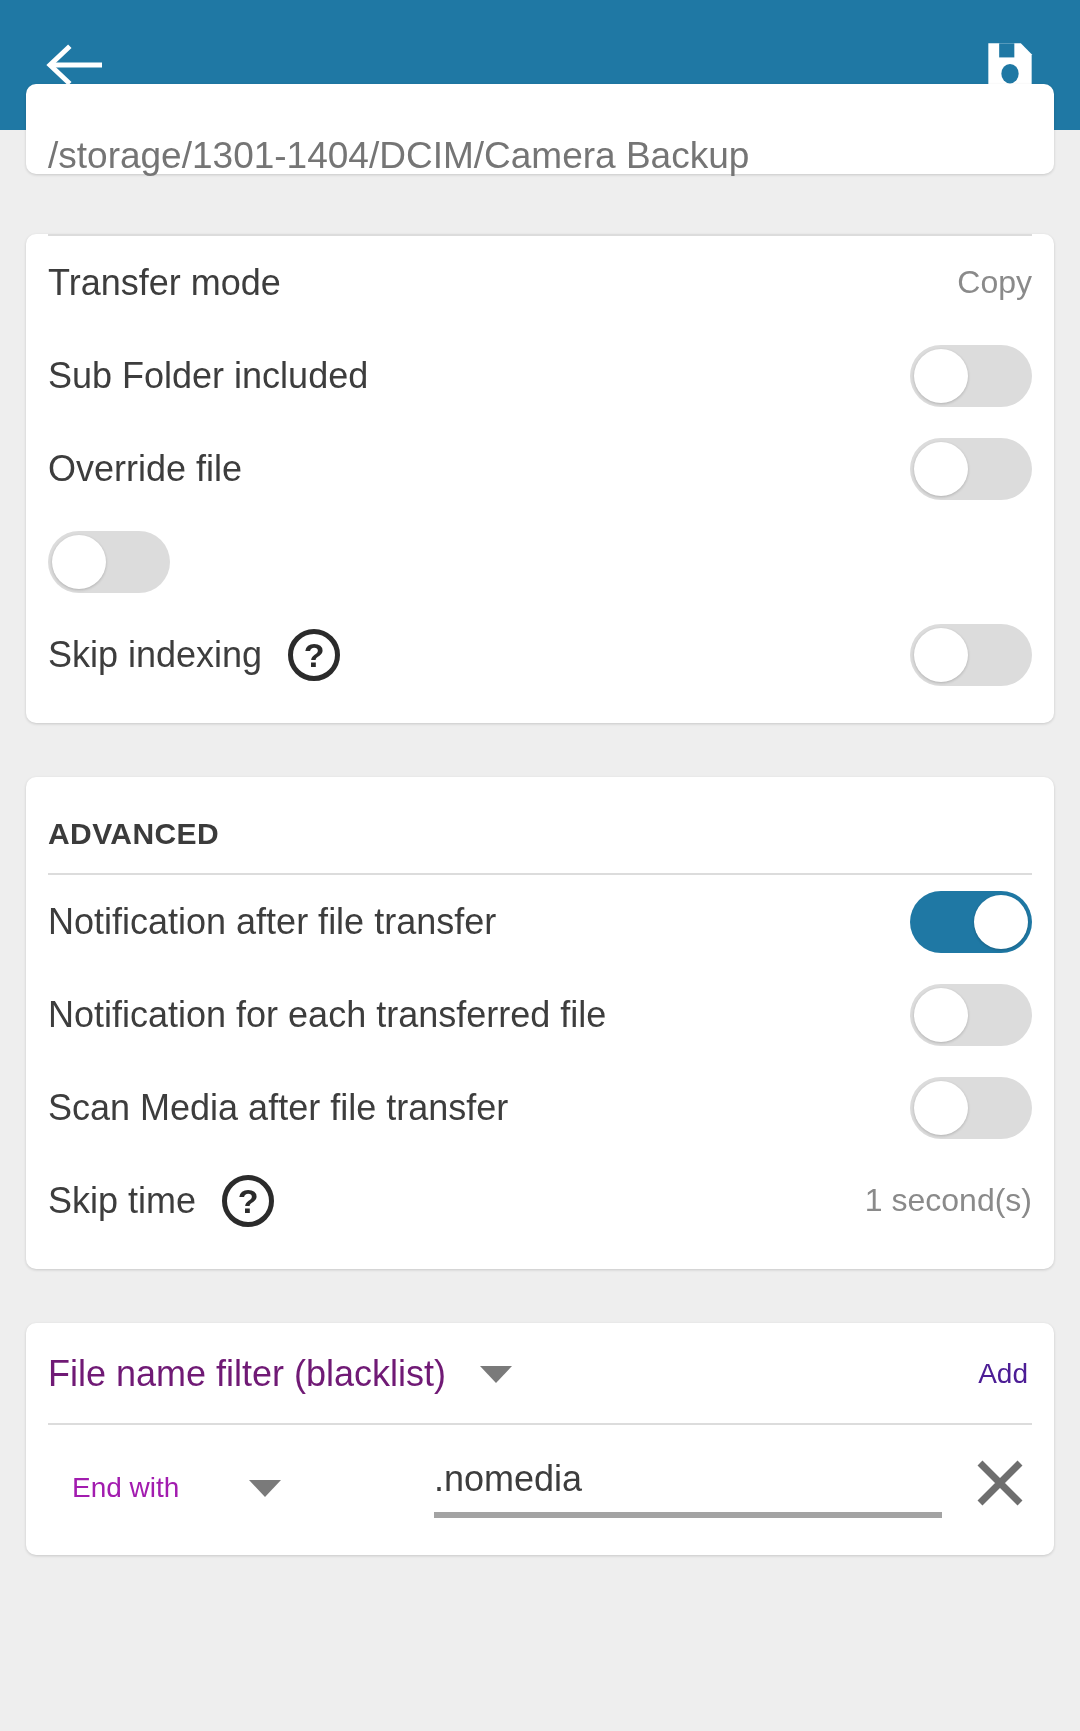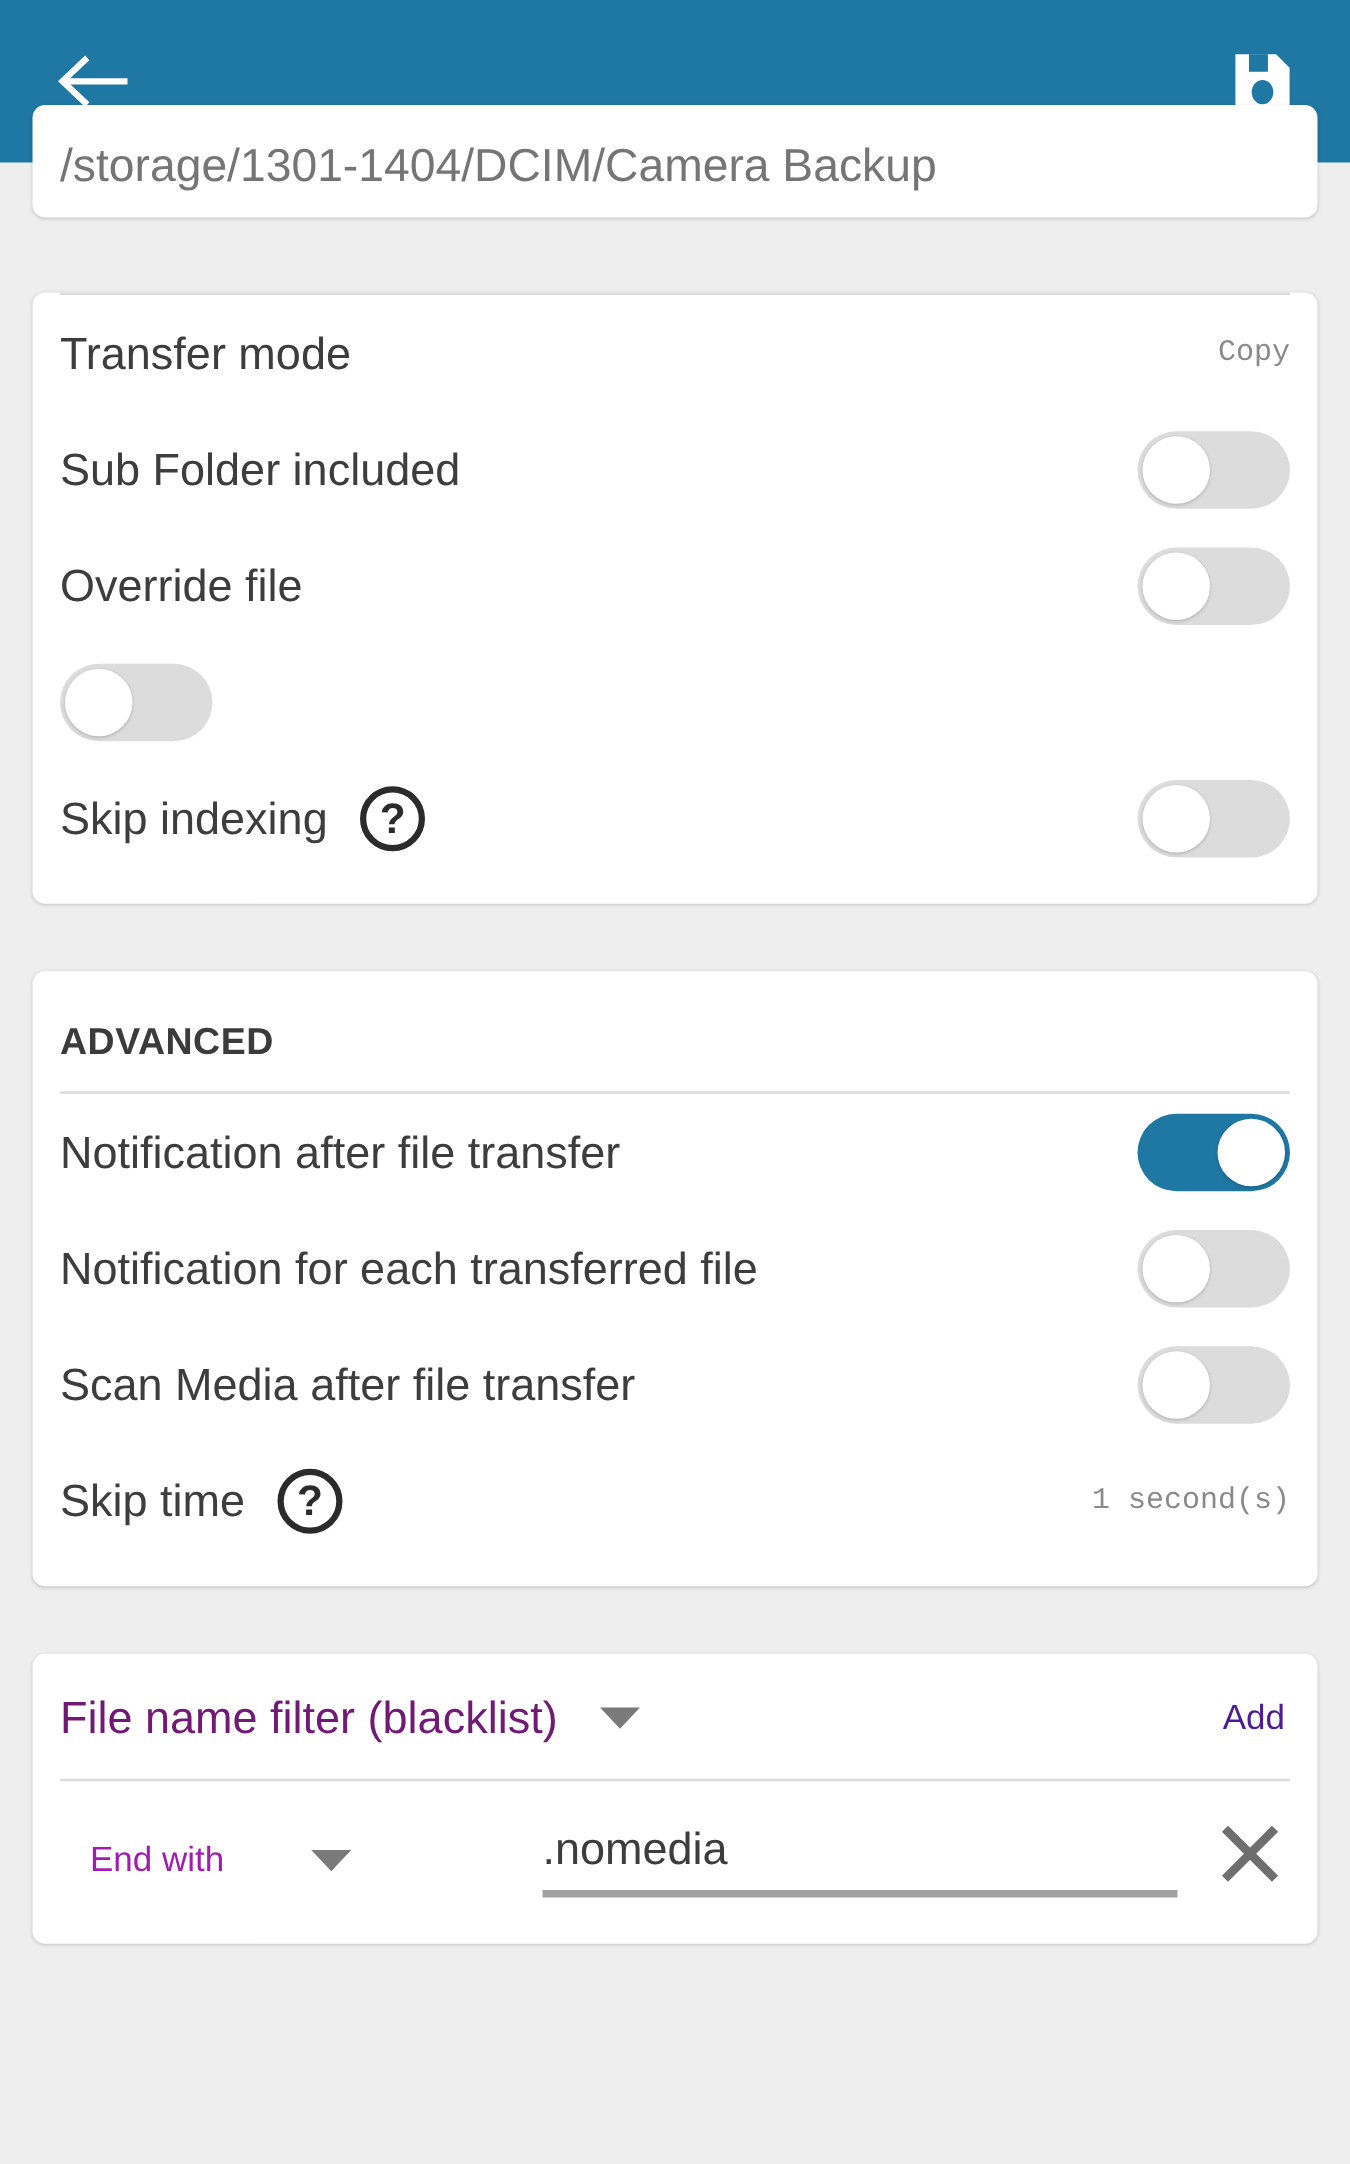--- a/index.html
+++ b/index.html
@@ -37,21 +37,21 @@
   }
 
   
   .path-card {
     margin-top: -46px;
     padding: 0 22px;
     height: 90px;
     position: relative;
     z-index: 0;
     display: flex;
-    align-items: center;
+    align-items: flex-end;
   }
   .path-text {
     font-size: 37px;
     color: #757575;
     line-height: 1;
     padding-top: 6px;
     white-space: nowrap;
   }
 
   .gap-lg { height: 60px; }
@@ -83,24 +83,23 @@
     display: flex;
     align-items: center;
     gap: 26px;
   }
   .row-label {
     font-size: 36px;
     color: #3d3d3d;
     white-space: nowrap;
   }
   .row-value {
-    font-size: 24px;
+    font-size: 32px;
     color: #8a8a8a;
     white-space: nowrap;
-    font-family: Liberation Mono, monospace;
   }
 
   
   .help-icon {
     width: 52px; height: 52px;
     border: 5px solid #2b2b2b;
     border-radius: 50%;
     display: flex; align-items: center; justify-content: center;
     font-size: 34px;
     font-weight: bold;

